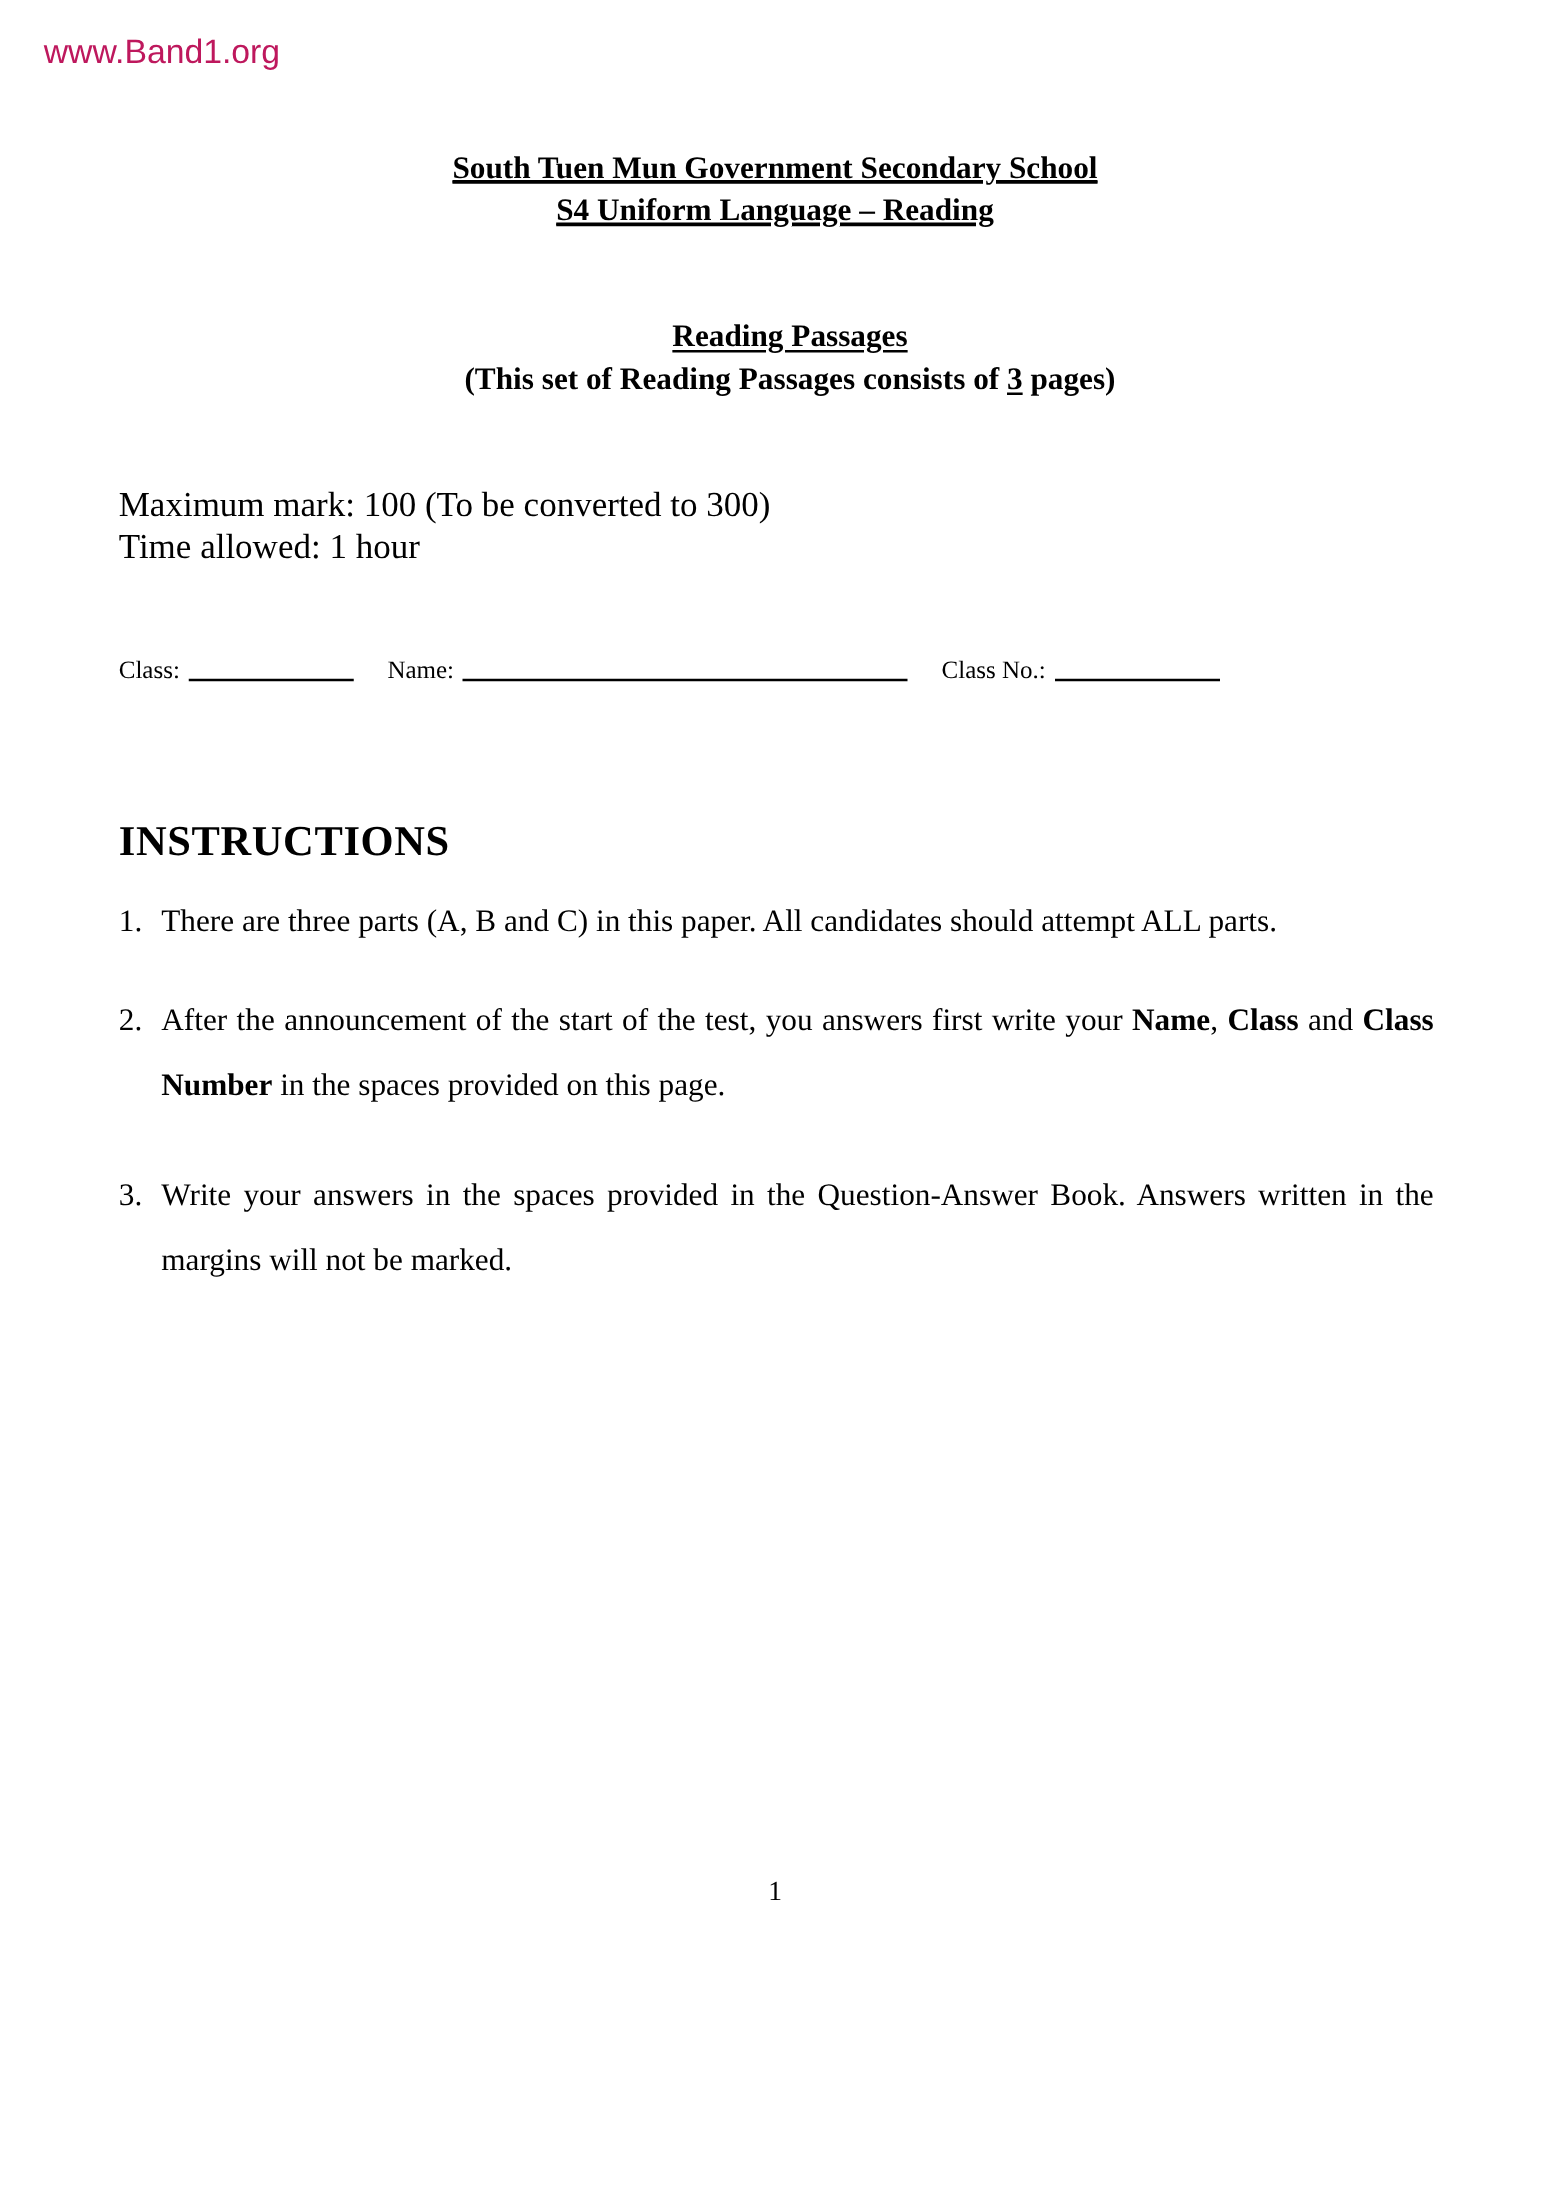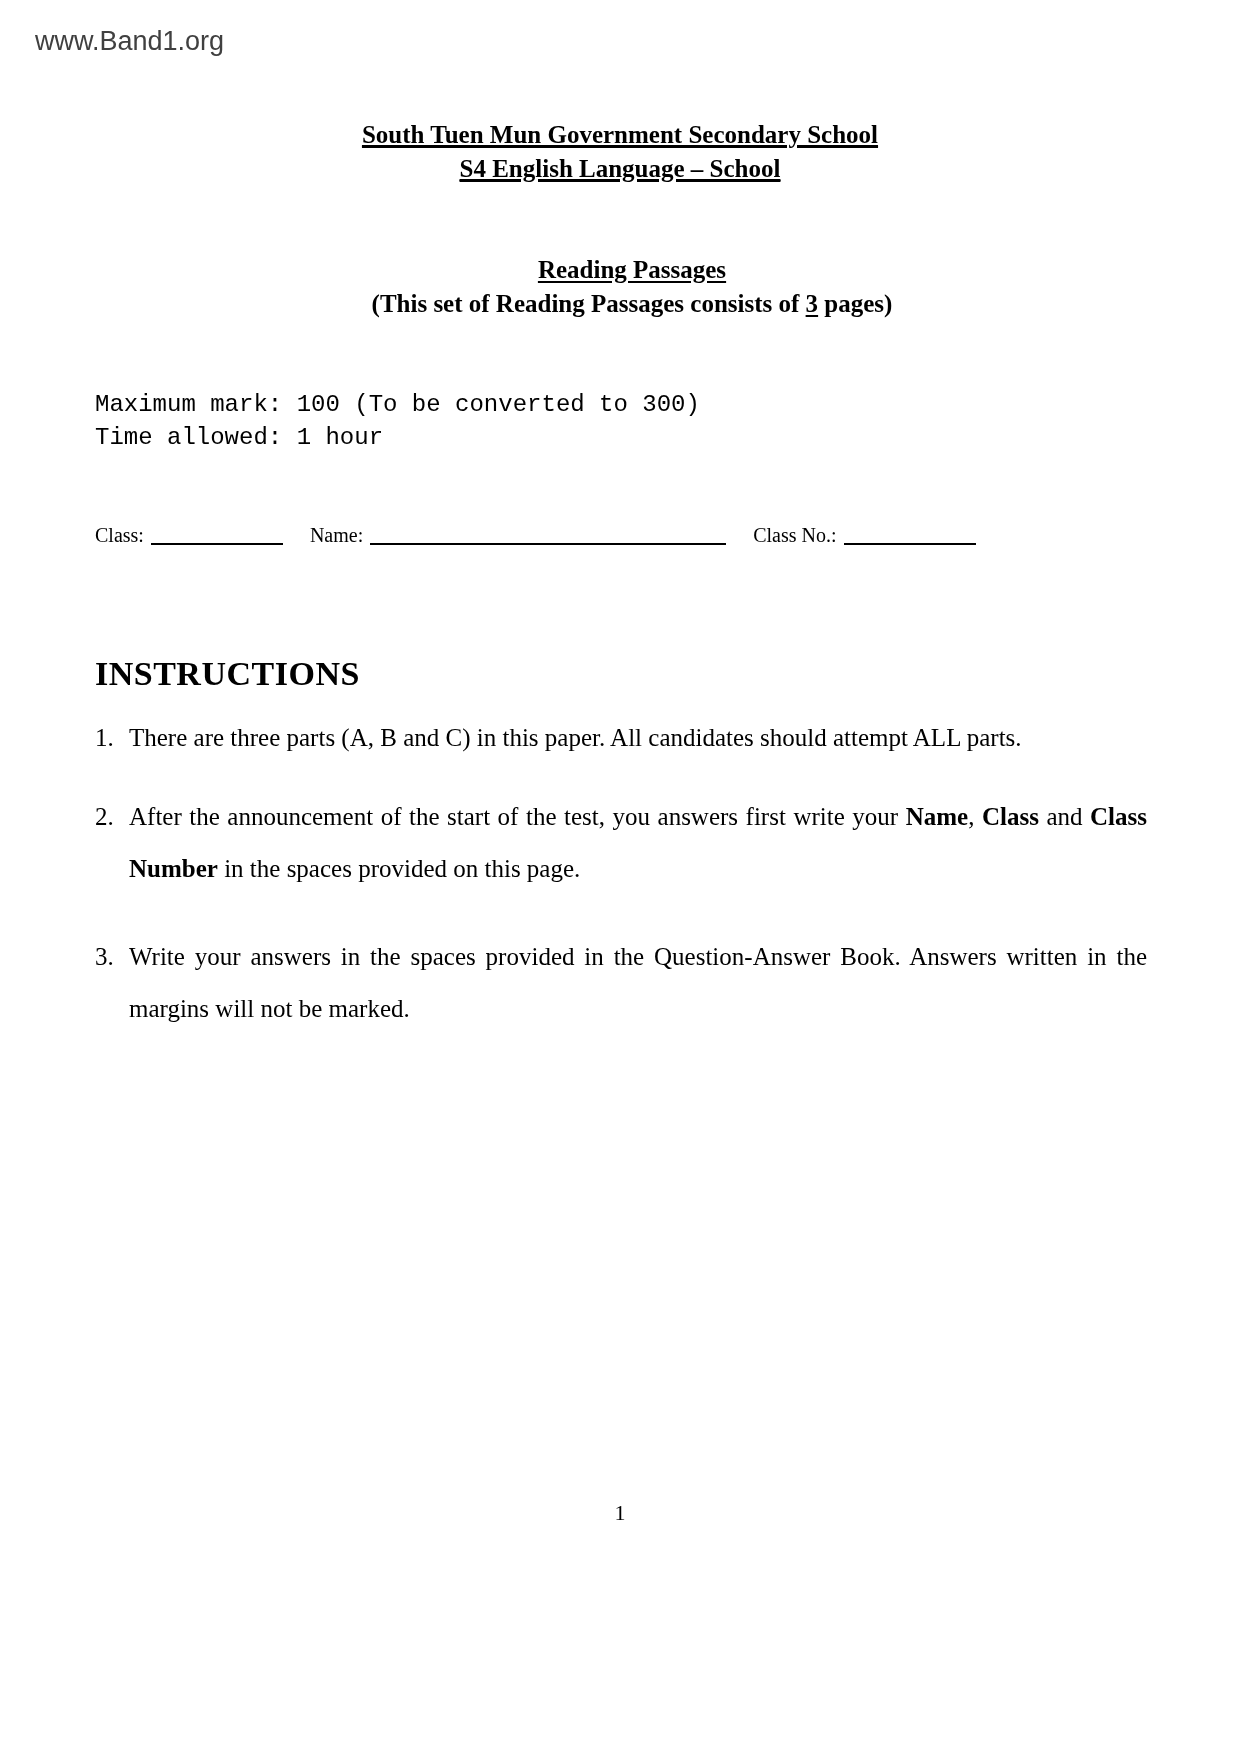--- a/index.html
+++ b/index.html
@@ -12,21 +12,21 @@
     font-family: "Liberation Serif", "DejaVu Serif", serif;
     color: #000000;
     overflow: hidden;
   }
   .watermark {
     position: absolute;
     top: 26px;
     left: 35px;
     font-family: "Liberation Sans", "DejaVu Sans", sans-serif;
     font-size: 27px;
-    color: #404040;
+    color: #be185d;
   }
   .header {
     position: absolute;
     top: 118px;
     left: 0;
     right: 0;
     text-align: center;
     font-size: 25px;
     font-weight: bold;
     line-height: 34px;
@@ -41,23 +41,22 @@
     text-align: center;
     font-size: 25px;
     font-weight: bold;
     line-height: 34px;
     margin-left: 24px;
   }
   .info-block {
     position: absolute;
     top: 388px;
     left: 95px;
-    font-size: 24px;
+    font-size: 28px;
     line-height: 33px;
-    font-family: Liberation Mono, monospace;
   }
   .fields-row {
     position: absolute;
     top: 521px;
     left: 95px;
     right: 95px;
     font-size: 20px;
     white-space: nowrap;
   }
   .field-group { display: inline-block; }
@@ -106,21 +105,21 @@
 </style>
 </head>
 <body>
 
 <div class="page">
 
   <div class="watermark">www.Band1.org</div>
 
   <div class="header">
     <div class="underlined">South Tuen Mun Government Secondary School</div>
-    <div class="underlined">S4 English Language – School</div>
+    <div class="underlined">S4 Uniform Language – Reading</div>
   </div>
 
   <div class="title-block">
     <div class="underlined">Reading Passages</div>
     <div><span>(This set of Reading Passages consists of </span><span class="underlined">3</span><span> pages)</span></div>
   </div>
 
   <div class="info-block">
     <div>Maximum mark: 100 (To be converted to 300)</div>
     <div>Time allowed: 1 hour</div>

